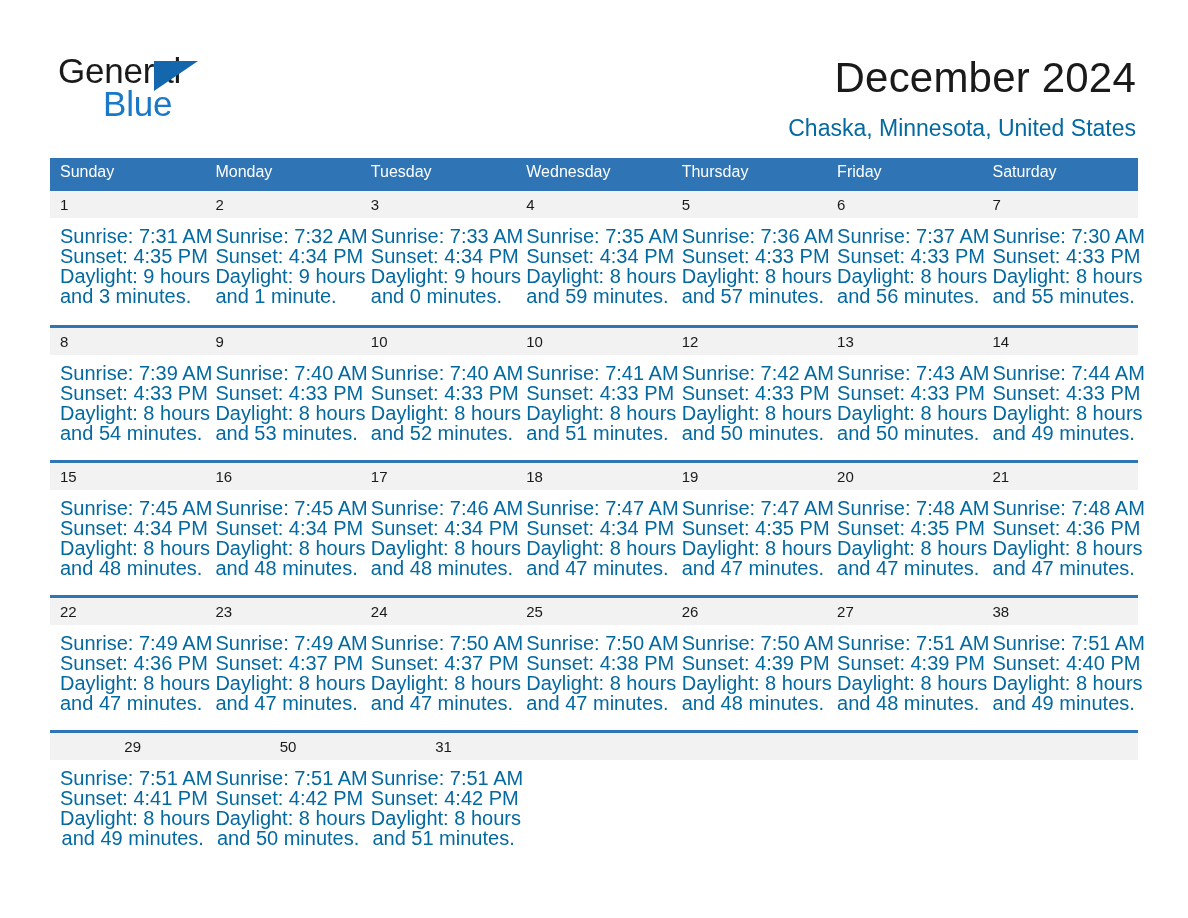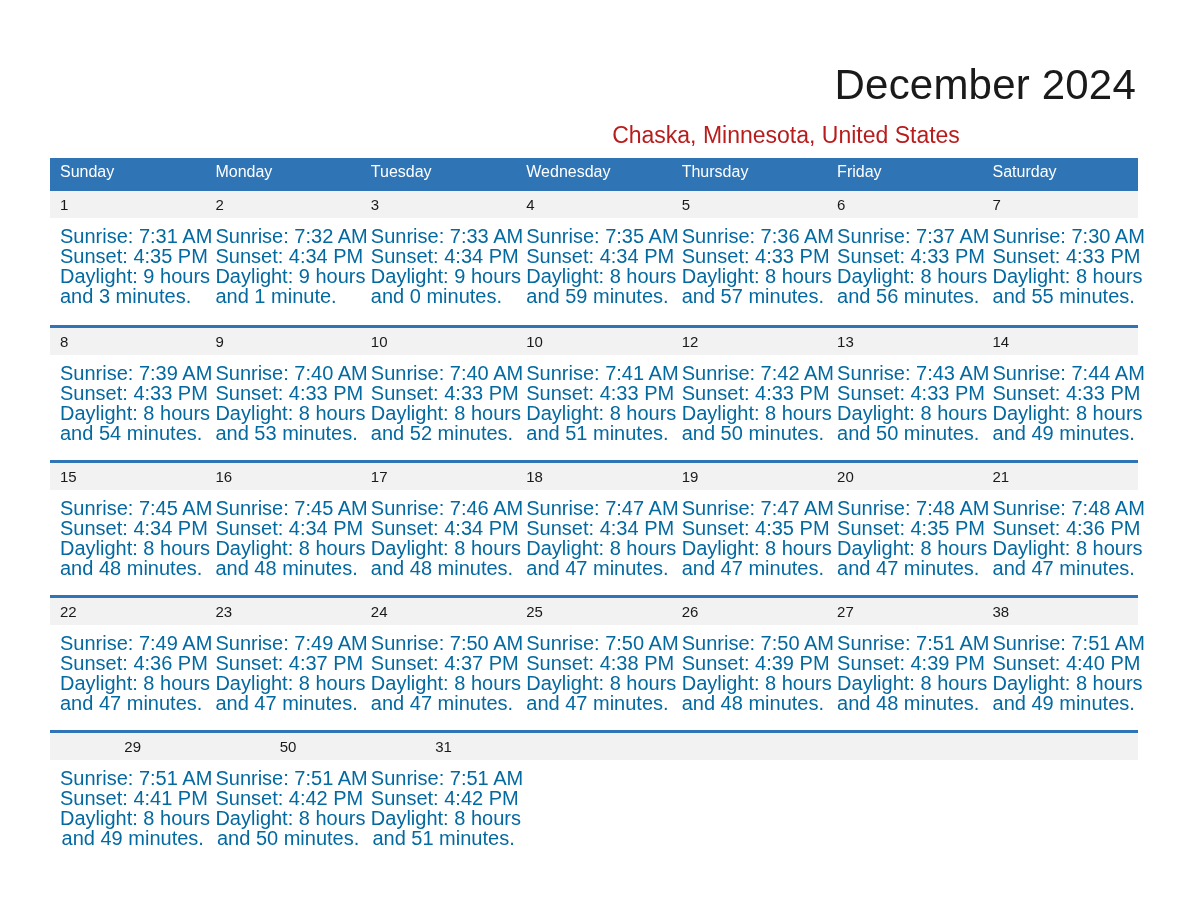--- a/index.html
+++ b/index.html
@@ -58,36 +58,34 @@
     letter-spacing: -0.2px;
     font-weight: 400;
   }
 
   .title-block {
     position: absolute;
     right: 52px;
     top: 52px;
     text-align: right;
     width: 700px;
-    margin-top: 7px;
   }
   .month-title {
     font-size: 42px;
     line-height: 52px;
     color: #1a1a1a;
     font-weight: 400;
     letter-spacing: 0.2px;
   }
   .location {
     margin-top: 10px;
     font-size: 23px;
     line-height: 28px;
-    color: #b91c1c;
+    color: #0369a1;
     font-weight: 400;
-    text-align: center;
   }
 
   
   .calendar {
     position: absolute;
     left: 50px;
     top: 158px;
     width: 1088px;
   }
   table.cal {
@@ -136,20 +134,25 @@
   td.empty .dayinfo { visibility: hidden; }
   tr.lastweek td.daycell { height: 120px; text-align: center; }
 </style>
 </head>
 <body>
 
 <div class="page">
 
   <div class="header">
 
+    <div class="brand">
+      <span class="brand-general">General</span>
+      <span class="brand-triangle"></span>
+      <span class="brand-blue">Blue</span>
+    </div>
 
     <div class="title-block">
       <div class="month-title">December 2024</div>
       <div class="location">Chaska, Minnesota, United States</div>
     </div>
 
   </div>
 
   <div class="calendar">
     <table class="cal">

